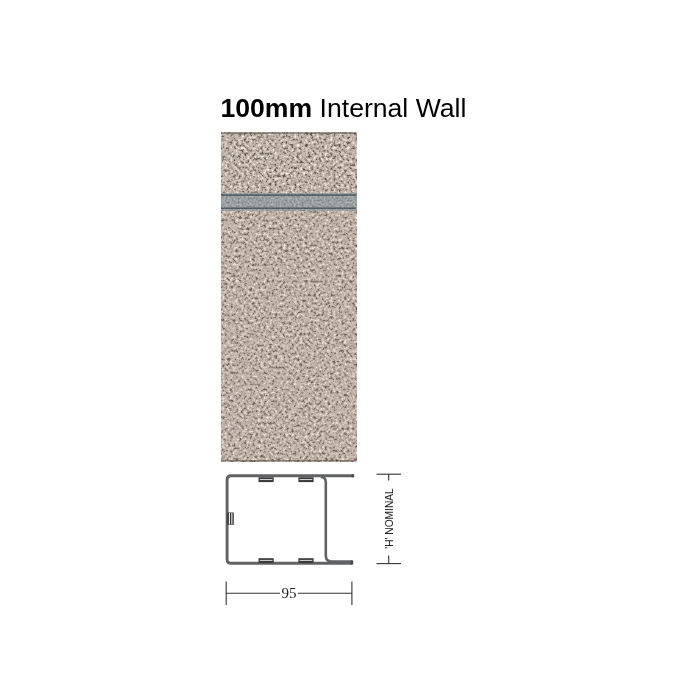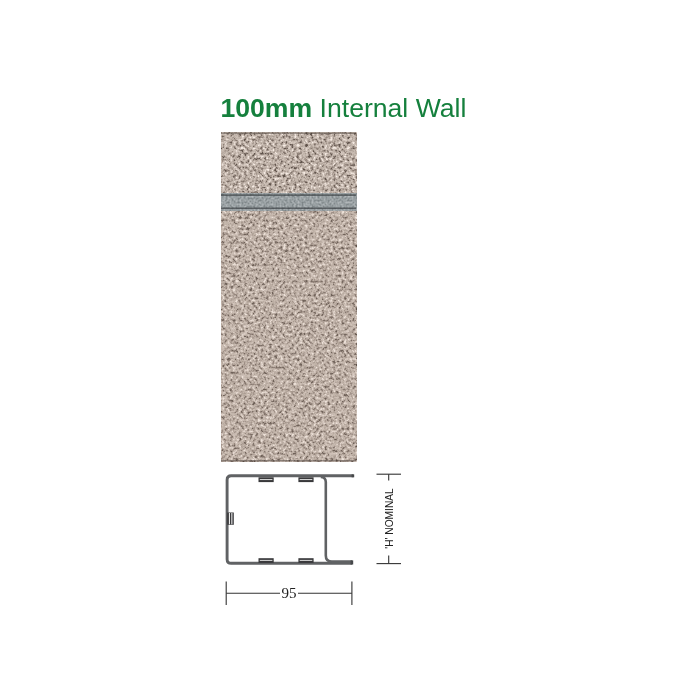--- a/index.html
+++ b/index.html
@@ -1,16 +1,16 @@
 <!DOCTYPE html>
 <html><head>
 <meta charset="utf-8">
 <style>
   html,body{margin:0;padding:0;width:700px;height:700px;background:#ffffff;overflow:hidden;}
-  .title{position:absolute;left:220.5px;top:95px;font-family:"Liberation Sans",sans-serif;font-size:26.6px;line-height:26.6px;color:#15803d;white-space:nowrap;}
+  .title{position:absolute;left:220.5px;top:95px;font-family:"Liberation Sans",sans-serif;font-size:26.6px;line-height:26.6px;color:#000000;white-space:nowrap;}
   .title b{font-weight:700;}
   svg{position:absolute;left:0;top:0;}
 </style>
 </head>
 <body>
 
 <div class="title"><b>100mm</b> Internal Wall</div>
 <svg width="700" height="700" viewBox="0 0 700 700">
   <defs>
     <filter id="agg" color-interpolation-filters="sRGB" x="221" y="132" width="136" height="330" filterUnits="userSpaceOnUse" primitiveUnits="userSpaceOnUse">

